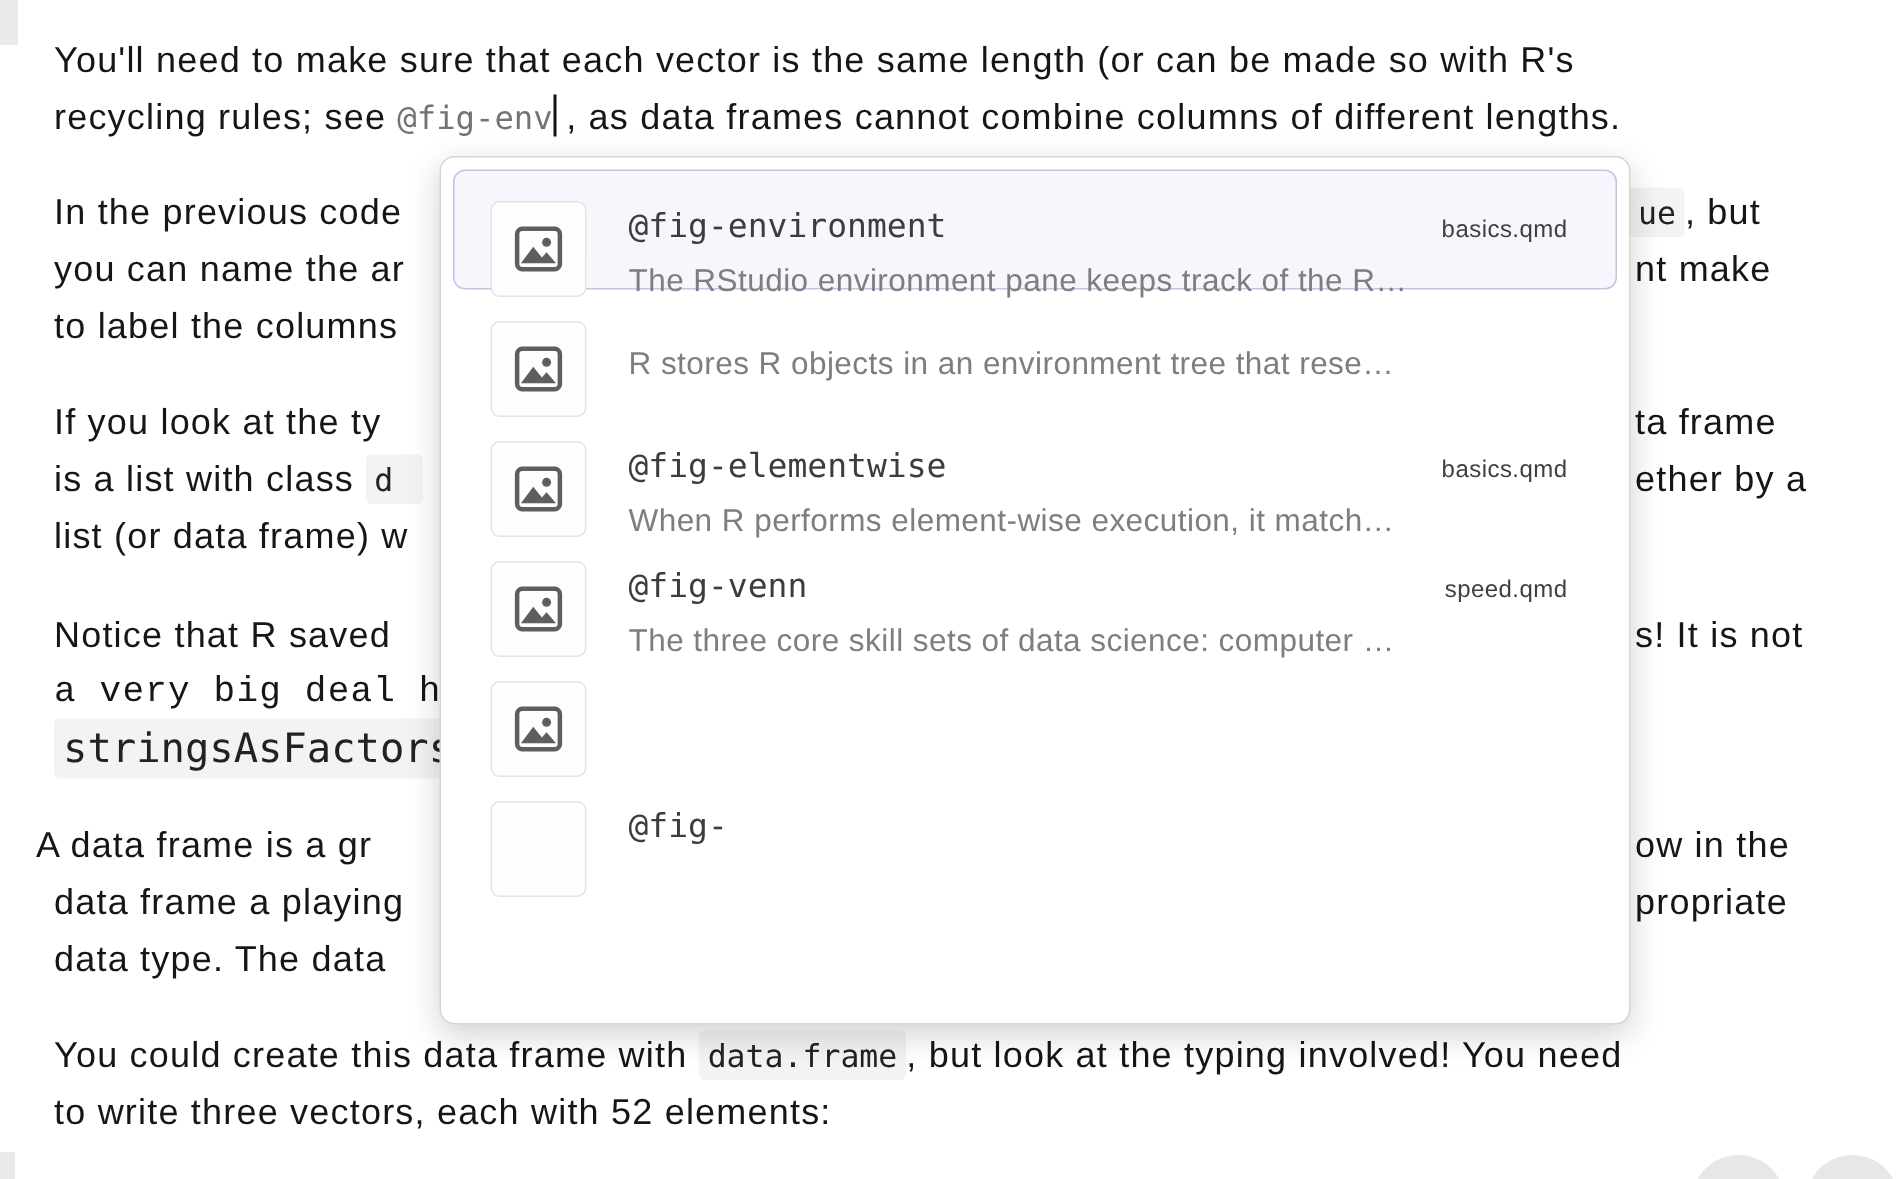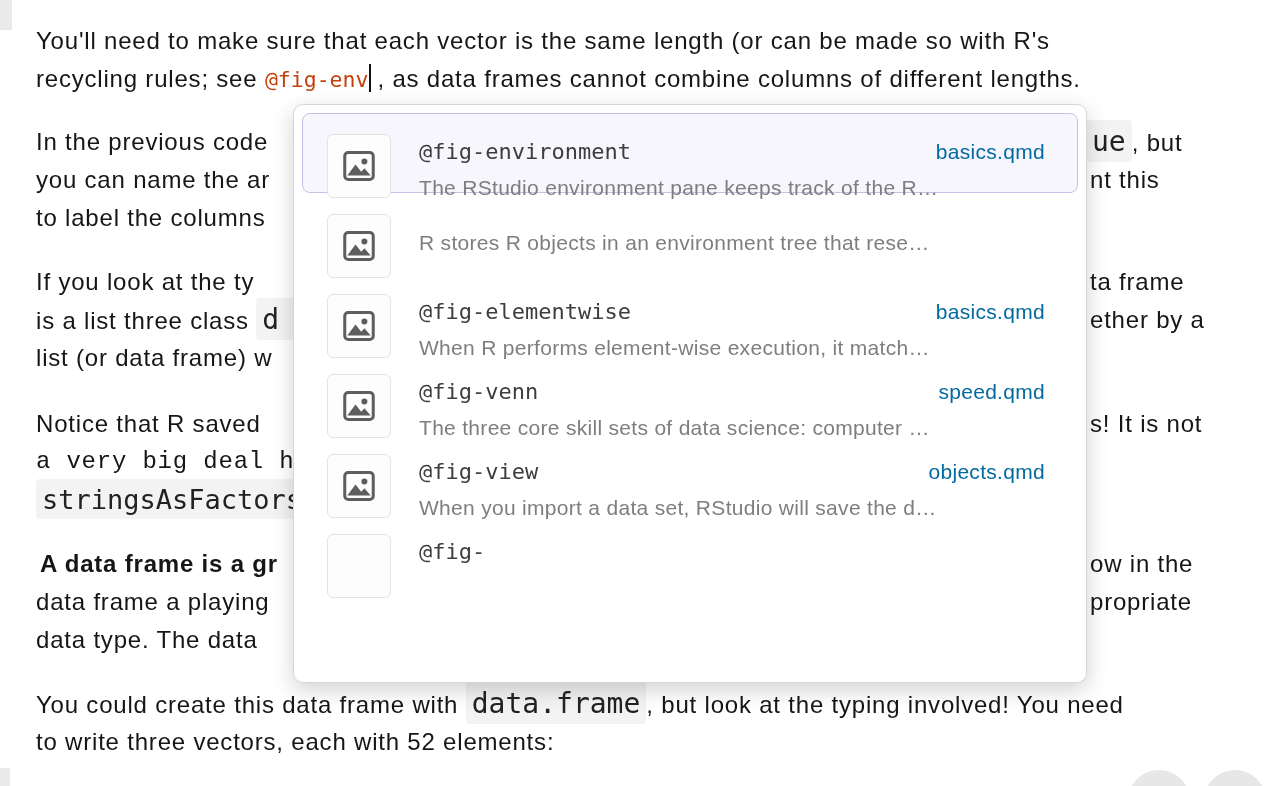--- a/index.html
+++ b/index.html
@@ -6,27 +6,27 @@
   body{
     width:1268px;height:786px;position:relative;overflow:hidden;
     background:#ffffff;color:#161616;
     font-family:"Liberation Sans",sans-serif;
   }
   .line{
     position:absolute;white-space:pre;font-size:24px;letter-spacing:0.8px;
     line-height:38px;z-index:1;
   }
   .code{
-    font-family:"DejaVu Sans Mono",monospace;font-size:28px;letter-spacing:0;
+    font-family:"DejaVu Sans Mono",monospace;font-size:21px;letter-spacing:0;
     background:#f3f3f3;border-radius:4px;padding:5px 6px 4px;color:#222;
   }
   .code.clip-r{padding-right:20px;}
   .ref{
     font-family:"DejaVu Sans Mono",monospace;font-size:21.5px;letter-spacing:0;
-    color:#c2410c;
+    color:#737373;
   }
   .caret{
     display:inline-block;width:2px;height:28px;background:#111;
     vertical-align:-5px;margin-left:1px;margin-right:6px;
   }
   .corner-block{position:absolute;background:#eaeaea;z-index:0;}
   
   .dropdown{
     position:absolute;left:293px;top:104px;width:794px;height:579px;
     box-sizing:border-box;background:#ffffff;border:1px solid #d6d6d6;
@@ -43,21 +43,21 @@
     width:64px;height:64px;flex:none;box-sizing:border-box;
     border:1px solid #e3e3e3;border-radius:6px;background:#fdfdfd;
     display:flex;align-items:center;justify-content:center;
   }
   .ac-main{flex:1;min-width:0;padding-top:5px;}
   .ac-top{display:flex;justify-content:space-between;align-items:baseline;}
   .ac-label{
     font-family:"DejaVu Sans Mono",monospace;font-size:22px;color:#3d3d3d;
     white-space:nowrap;
   }
-  .ac-file{font-size:21px;color:#0369a1;letter-spacing:0.3px;padding-right:8px;white-space:nowrap;}
+  .ac-file{font-size:16px;color:#404040;letter-spacing:0.3px;padding-right:8px;white-space:nowrap;}
   .ac-desc{
     margin-top:12px;font-size:21px;color:#7e7e7e;letter-spacing:0.3px;
     white-space:nowrap;overflow:hidden;text-overflow:clip;
   }
   
   .round-btn{
     position:absolute;width:62px;height:62px;border-radius:50%;
     background:#e7e7e7;z-index:2;border:none;
   }
 </style>
@@ -68,40 +68,40 @@
 <div class="corner-block" style="left:0;top:768px;width:10px;height:18px;"></div>
 
 <div class="line" style="left:36px;top:22px;"><span>You'll need to make sure that each vector is the same length (or can be made so with R's</span></div>
 
 <div class="line" style="left:36px;top:60px;"><span>recycling rules; see </span><span class="ref">@fig-env</span><span class="caret"></span><span>, as data frames cannot combine columns of different lengths.</span></div>
 
 <div class="line" style="left:36px;top:123px;"><span>In the previous code</span></div>
 <div class="line" style="left:1086px;top:123px;"><span class="code">ue</span><span>, but</span></div>
 
 <div class="line" style="left:36px;top:161px;"><span>you can name the ar</span></div>
-<div class="line" style="left:1090px;top:161px;"><span>nt this</span></div>
+<div class="line" style="left:1090px;top:161px;"><span>nt make</span></div>
 
 <div class="line" style="left:36px;top:199px;"><span>to label the columns</span></div>
 
 <div class="line" style="left:36px;top:263px;"><span>If you look at the ty</span></div>
 <div class="line" style="left:1090px;top:263px;"><span>ta frame</span></div>
 
-<div class="line" style="left:36px;top:301px;"><span>is a list three class </span><span class="code clip-r">d</span></div>
+<div class="line" style="left:36px;top:301px;"><span>is a list with class </span><span class="code clip-r">d</span></div>
 <div class="line" style="left:1090px;top:301px;"><span>ether by a</span></div>
 
 <div class="line" style="left:36px;top:339px;text-align:right;"><span>list (or data frame) w</span></div>
 
 <div class="line" style="left:36px;top:405px;"><span>Notice that R saved</span></div>
 <div class="line" style="left:1090px;top:405px;"><span>s! It is not</span></div>
 
 <div class="line" style="left:36px;top:443px;font-family:Liberation Mono, monospace;"><span>a very big deal here</span></div>
 
 <div class="line" style="left:36px;top:481px;"><span class="code clip-r" style="font-size:27px;">stringsAsFactors =</span></div>
 
-<div class="line" style="left:40px;top:545px;font-weight:bold;"><span>A data frame is a gr</span></div>
+<div class="line" style="left:24px;top:545px;"><span>A data frame is a gr</span></div>
 <div class="line" style="left:1090px;top:545px;"><span>ow in the</span></div>
 
 <div class="line" style="left:36px;top:583px;"><span>data frame a playing</span></div>
 <div class="line" style="left:1090px;top:583px;"><span>propriate</span></div>
 
 <div class="line" style="left:36px;top:621px;"><span>data type. The data</span></div>
 
 <div class="line" style="left:36px;top:685px;"><span>You could create this data frame with </span><span class="code">data.frame</span><span>, but look at the typing involved! You need</span></div>
 
 <div class="line" style="left:36px;top:723px;"><span>to write three vectors, each with 52 elements:</span></div>
@@ -173,27 +173,20 @@
   </div>
 
   <div class="ac-item">
     <span class="icon-box">
       <svg width="38" height="38" viewBox="0 0 24 24">
           <rect x="3" y="3.5" width="18" height="17" rx="2.2" fill="none" stroke="#5e5e5e" stroke-width="1.9"></rect>
           <circle cx="15.4" cy="9.2" r="1.9" fill="#5e5e5e"></circle>
           <path d="M4.6 18 L9.8 11 L13.4 15.6 L15.4 13.4 L19.4 18 Z" fill="#5e5e5e"></path>
         </svg>
     </span>
-    <span class="ac-main">
-      <span class="ac-top">
-        <span class="ac-label">@fig-view</span>
-        <span class="ac-file">objects.qmd</span>
-      </span>
-      <span class="ac-desc" style="display:block">When you import a data set, RStudio will save the d…</span>
-    </span>
   </div>
 
   <div class="ac-item">
     <span class="icon-box">
       
     </span>
     <span class="ac-main">
       <span class="ac-top">
         <span class="ac-label">@fig-</span>
         <span class="ac-file"></span>

